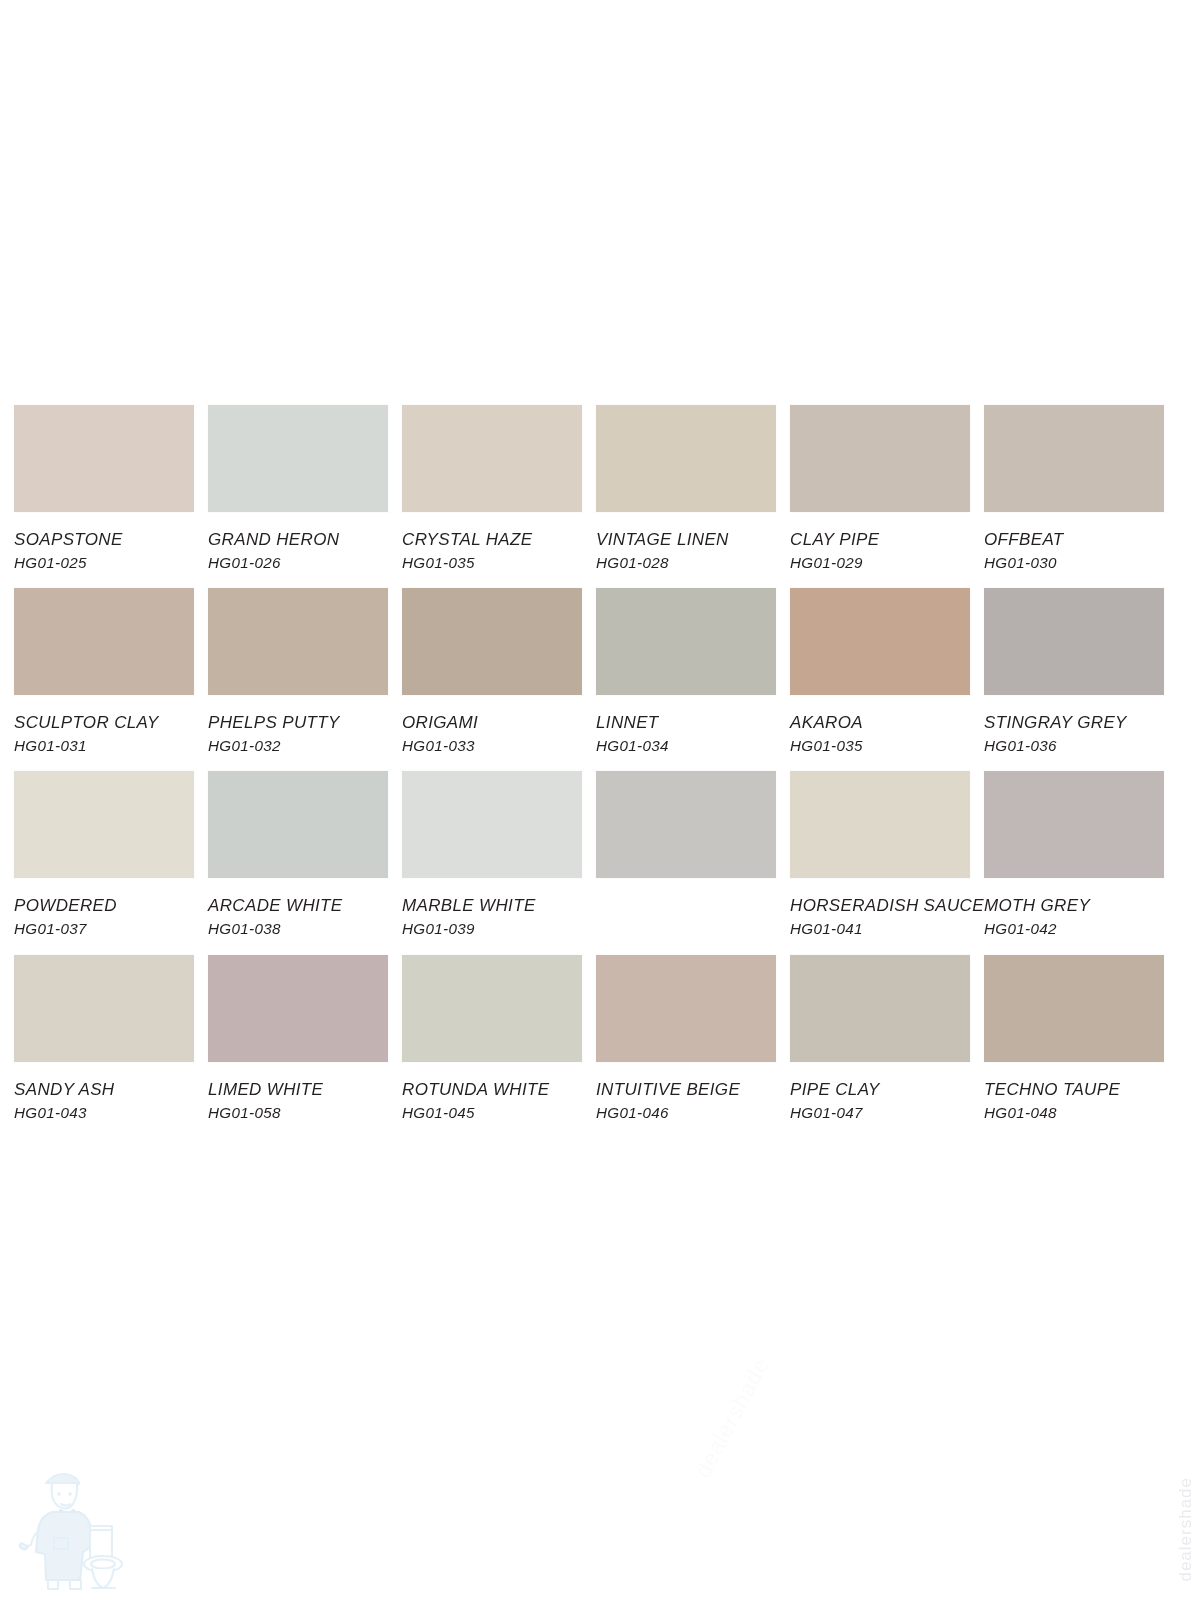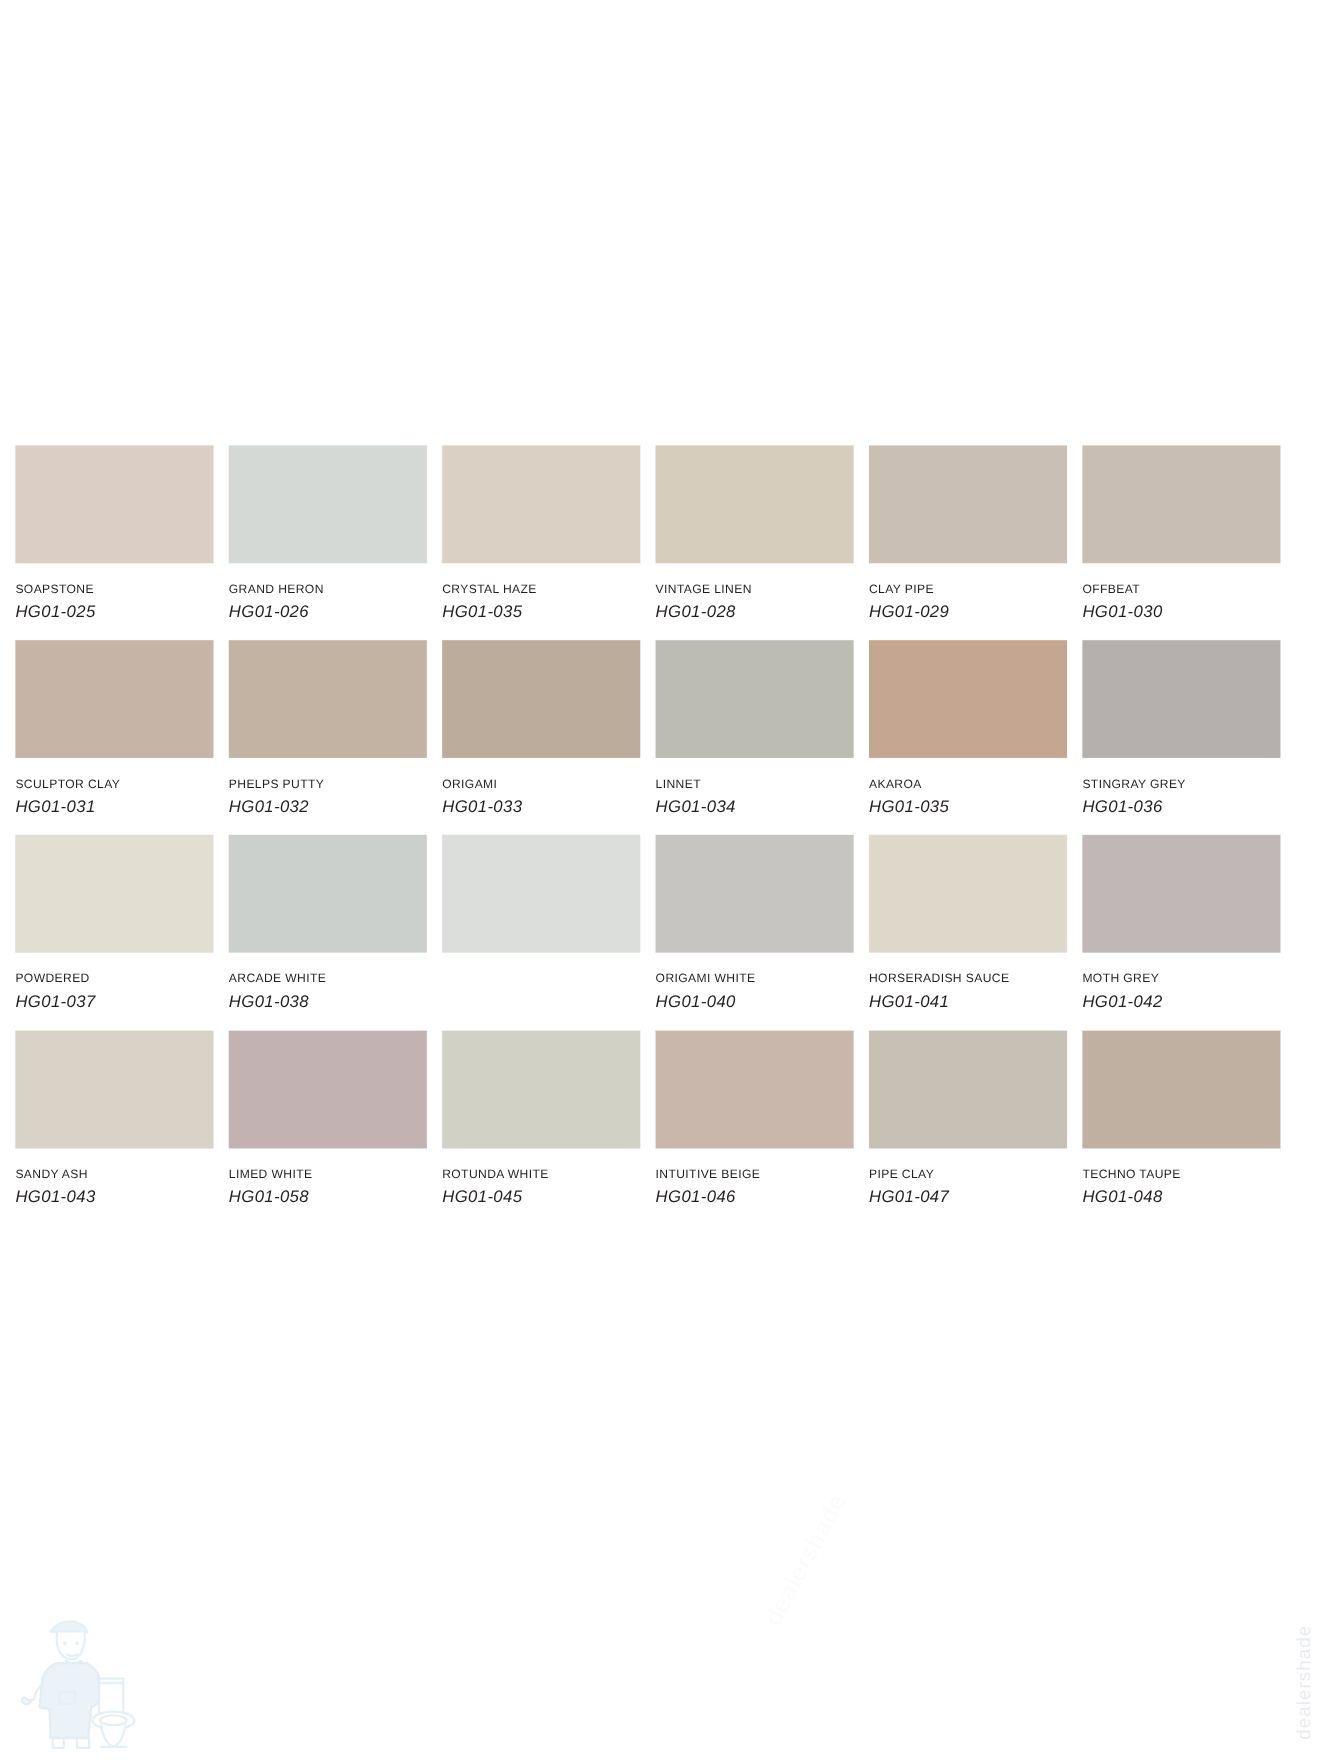--- a/index.html
+++ b/index.html
@@ -49,26 +49,27 @@
     box-shadow: 0 0 0 0.5px rgba(0,0,0,0.035);
   }
 
   .swatch-text {
     padding-top: 19px;
     line-height: 1;
   }
 
   .swatch-name {
     font-family: "Liberation Sans", sans-serif;
-    font-size: 11px;
+    font-size: 17px;
     letter-spacing: 0.35px;
     color: #231f20;
     font-weight: 400;
     white-space: nowrap;
     display: block;
+    font-style: italic;
   }
 
   .swatch-code {
     font-family: "Liberation Sans", sans-serif;
     font-size: 15.2px;
     letter-spacing: 0.35px;
     color: #231f20;
     font-weight: 400;
     white-space: nowrap;
     display: block;
@@ -217,27 +218,27 @@
       </div>
       <div class="swatch-cell">
         <div class="swatch-chip" style="background: rgb(204, 208, 204);"></div>
         <div class="swatch-text">
           <span class="swatch-name">ARCADE WHITE</span>
           <span class="swatch-code">HG01-038</span>
         </div>
       </div>
       <div class="swatch-cell">
         <div class="swatch-chip" style="background: rgb(220, 222, 219);"></div>
+        <div class="swatch-text">
+          <span class="swatch-name">MARBLE WHITE</span>
+          <span class="swatch-code">HG01-039</span>
+        </div>
       </div>
       <div class="swatch-cell">
         <div class="swatch-chip" style="background: rgb(198, 197, 193);"></div>
-        <div class="swatch-text">
-          <span class="swatch-name">ORIGAMI WHITE</span>
-          <span class="swatch-code">HG01-040</span>
-        </div>
       </div>
       <div class="swatch-cell">
         <div class="swatch-chip" style="background: rgb(221, 216, 201);"></div>
         <div class="swatch-text">
           <span class="swatch-name">HORSERADISH SAUCE</span>
           <span class="swatch-code">HG01-041</span>
         </div>
       </div>
       <div class="swatch-cell">
         <div class="swatch-chip" style="background: rgb(191, 184, 182);"></div>

